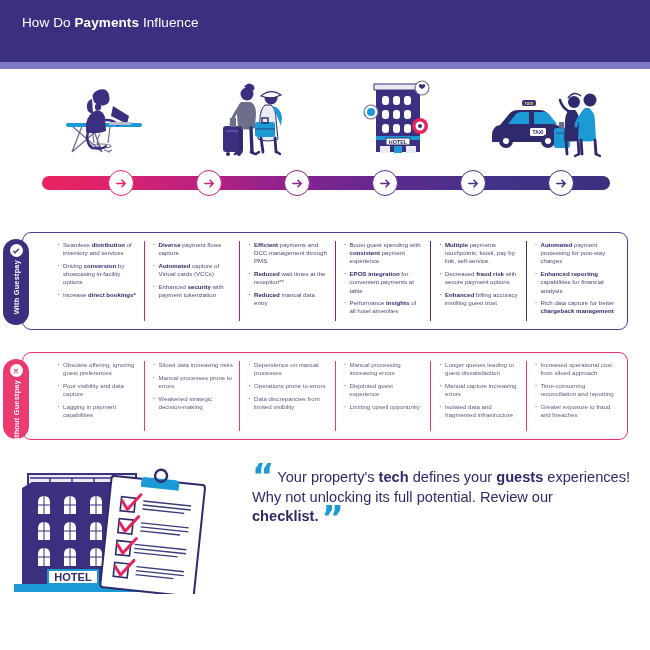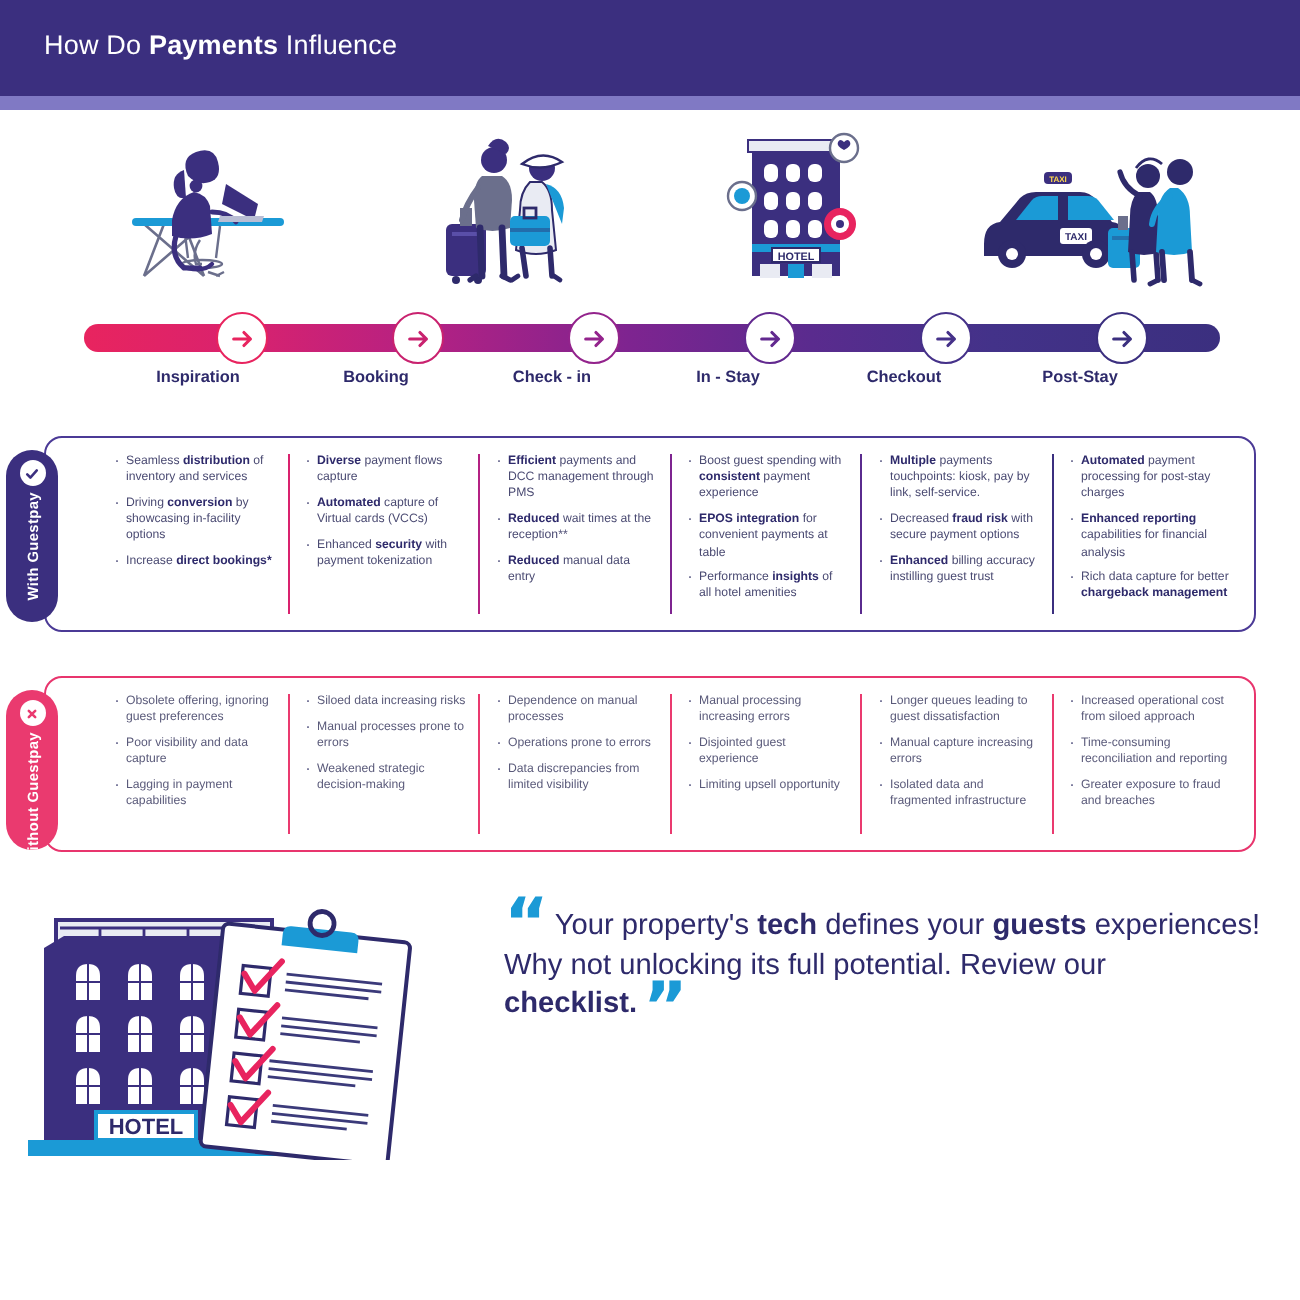--- a/index.html
+++ b/index.html
@@ -7,21 +7,21 @@
   body {
     font-family: "Liberation Sans", sans-serif;
     background: #ffffff;
     color: #2e2a6b;
     overflow: hidden;
     position: relative;
   }
 
   
   .header {
-    height: 48px;
+    height: 62px;
     background: #3b2f7f;
     padding: 14px 0 0 22px;
   }
   .header h1 {
     font-size: 13.5px;
     line-height: 17px;
     font-weight: 400;
     color: #ffffff;
     letter-spacing: .1px;
   }
@@ -352,28 +352,20 @@
       <div class="tl-node" style="left: 438px; color: rgb(69, 49, 137);">
         <svg viewBox="0 0 14 14">
           <path d="M2 7 L11 7 M7.5 3.5 L11 7 L7.5 10.5" stroke="#453189" stroke-width="1.7" fill="none" stroke-linecap="round" stroke-linejoin="round"></path>
         </svg>
       </div>
       <div class="tl-node" style="left: 526px; color: rgb(59, 47, 127);">
         <svg viewBox="0 0 14 14">
           <path d="M2 7 L11 7 M7.5 3.5 L11 7 L7.5 10.5" stroke="#3b2f7f" stroke-width="1.7" fill="none" stroke-linecap="round" stroke-linejoin="round"></path>
         </svg>
       </div>
-    </div>
-  <div class="tl-labels" id="tl-labels">
-      <div class="tl-label" style="left: 77px;">Inspiration</div>
-      <div class="tl-label" style="left: 166px;">Booking</div>
-      <div class="tl-label" style="left: 254px;">Check - in</div>
-      <div class="tl-label" style="left: 342px;">In - Stay</div>
-      <div class="tl-label" style="left: 430px;">Checkout</div>
-      <div class="tl-label" style="left: 518px;">Post-Stay</div>
     </div>
 </div>
 
 <div class="card card-with">
   <div class="side-badge badge-with">
 
     <div class="badge-icon">
       <svg viewBox="0 0 10 10">
           <path d="M2 5.2 L4 7.2 L8 2.8" stroke="#3b2f7f" stroke-width="1.6" fill="none" stroke-linecap="round" stroke-linejoin="round"></path>
         </svg>

